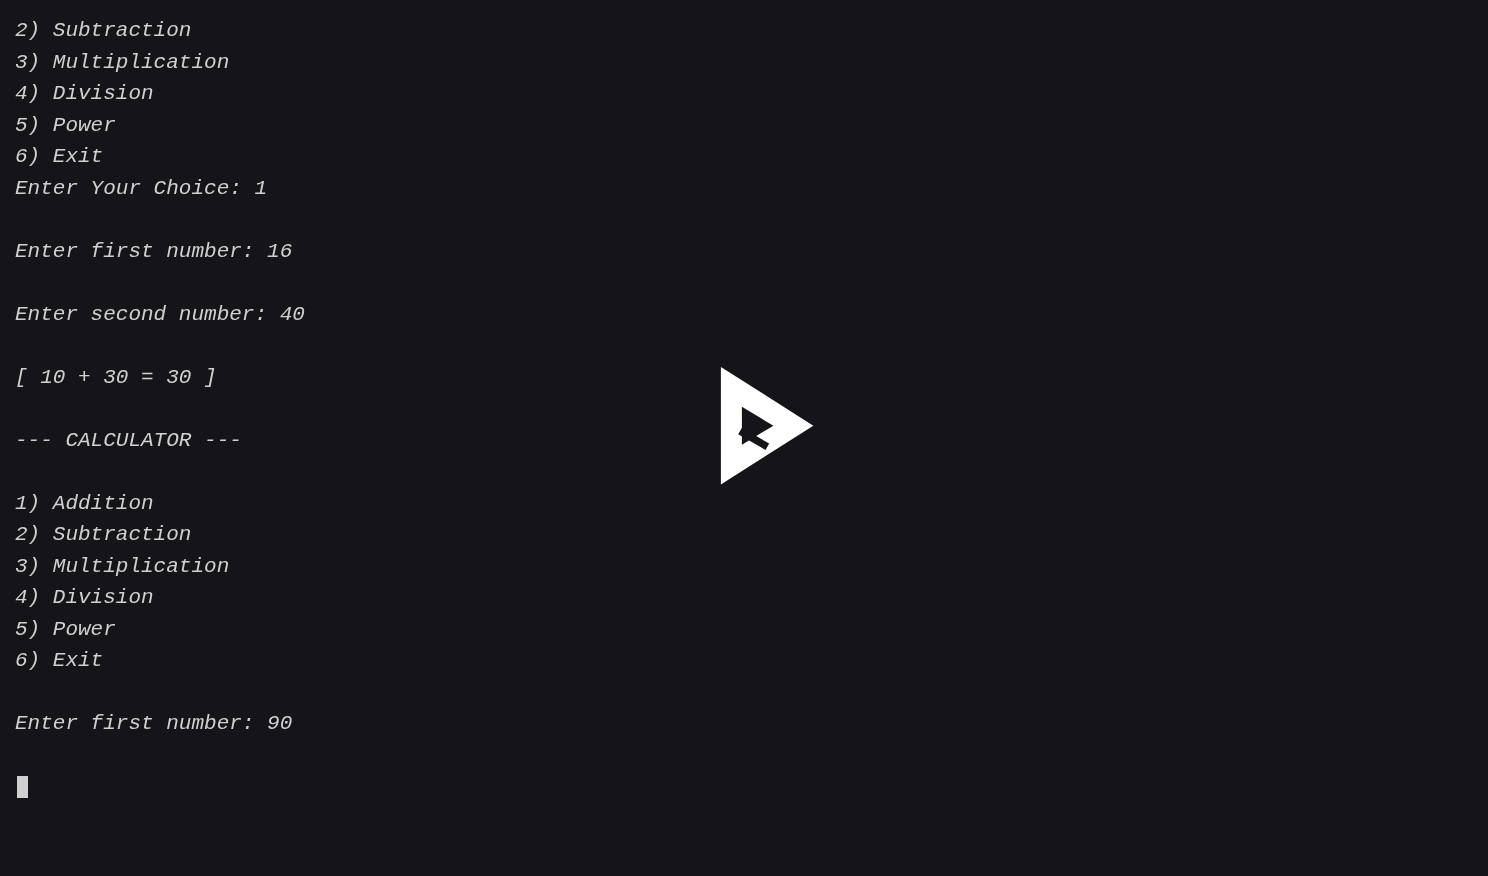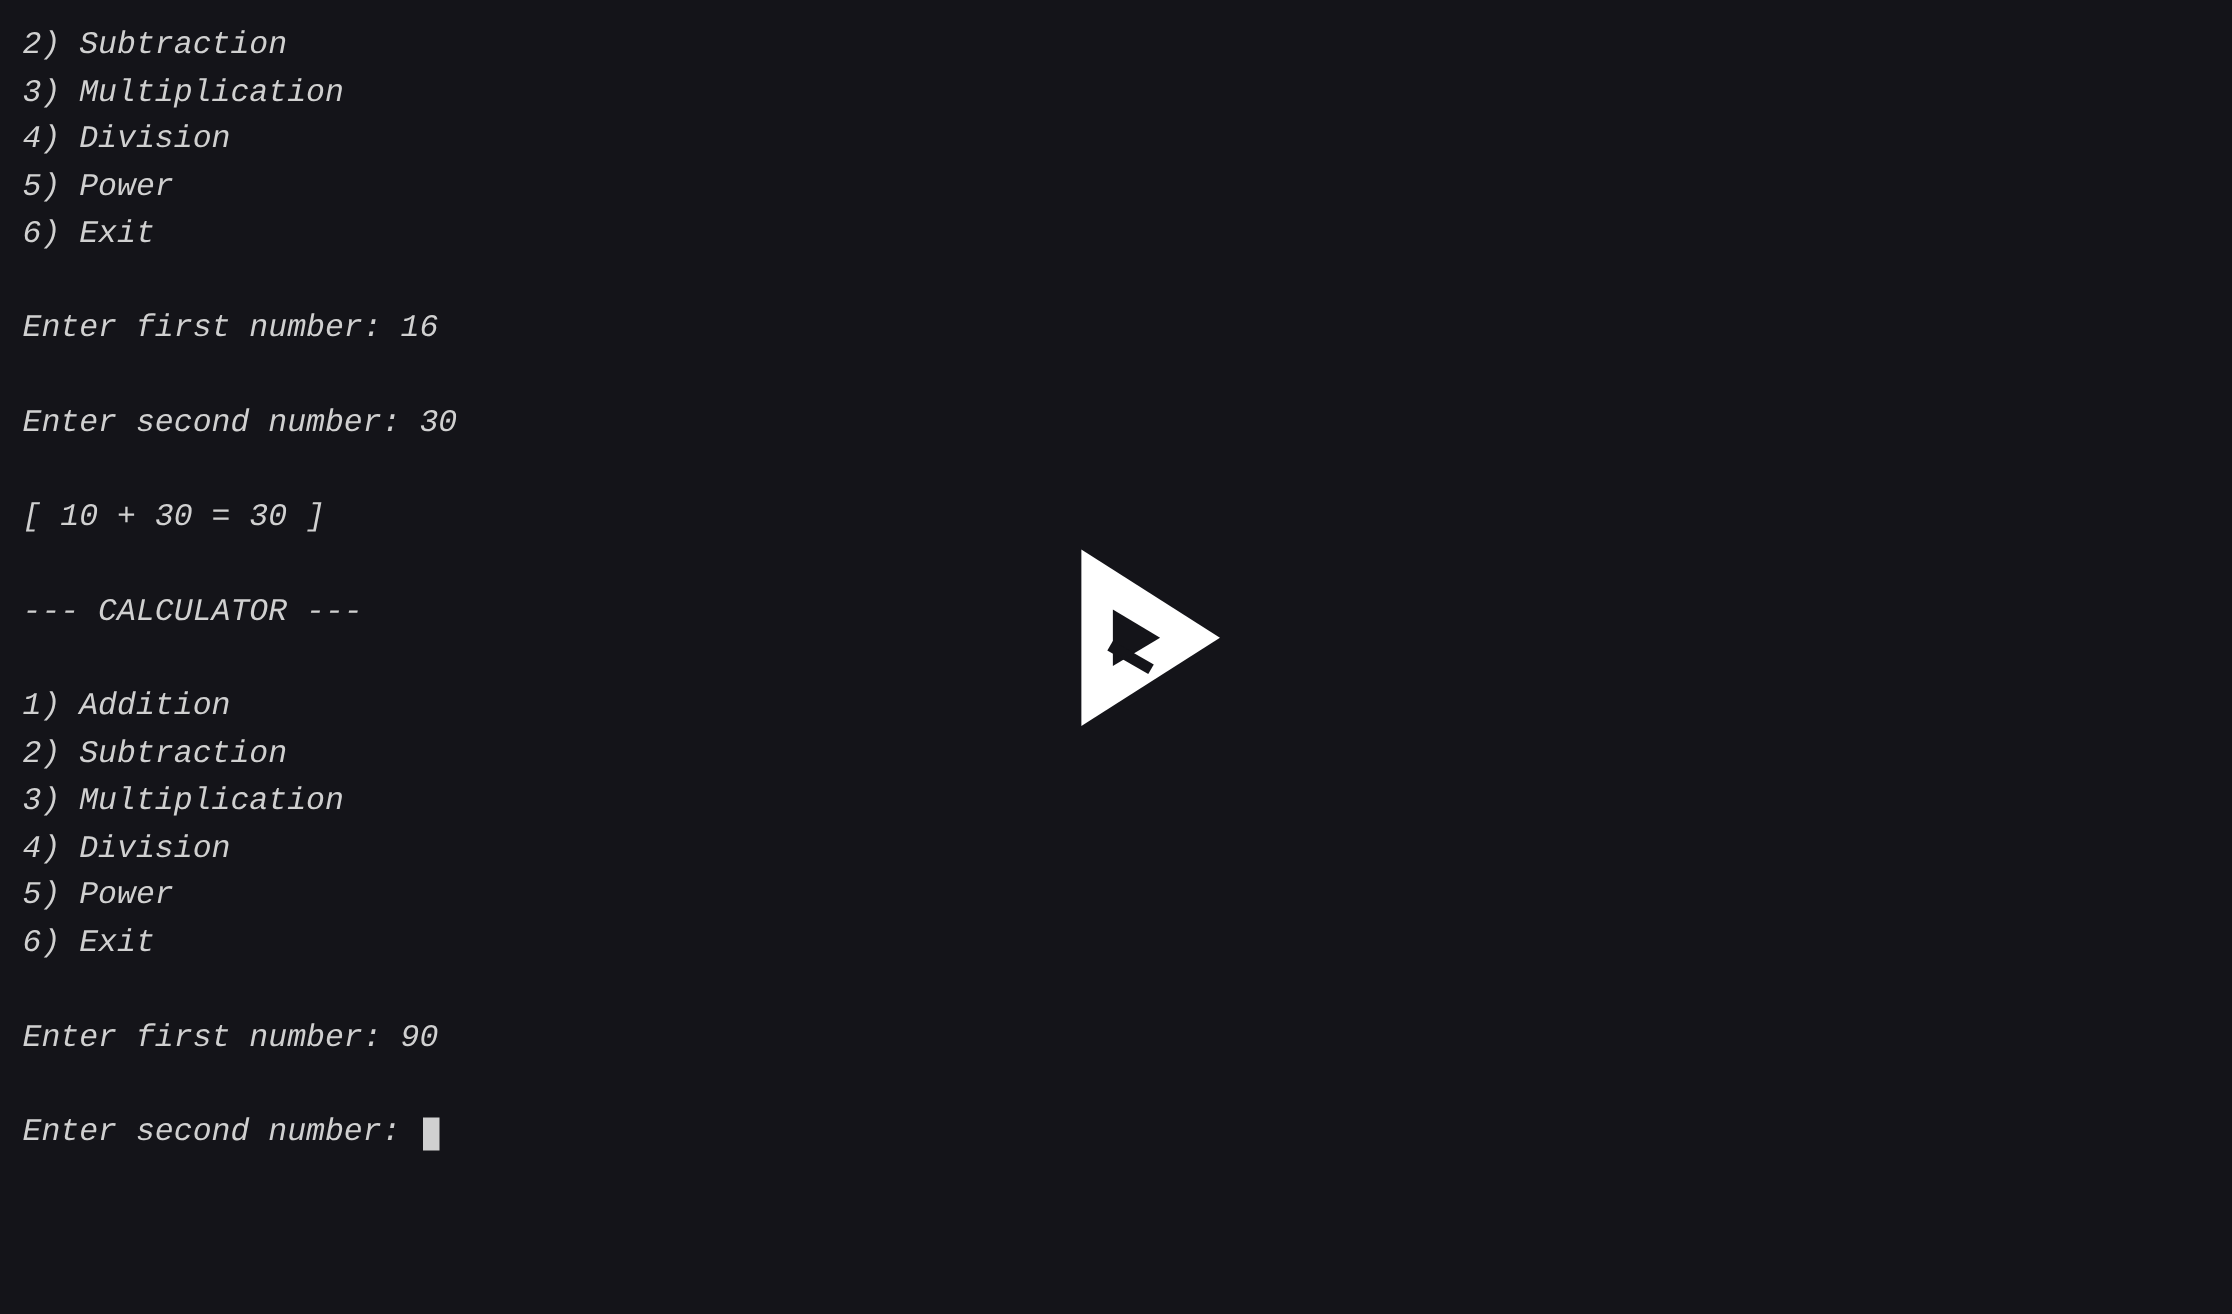--- a/index.html
+++ b/index.html
@@ -46,39 +46,40 @@
   </style>
 </head>
 <body>
 
 <div>
   <div class="terminal-line">2) Subtraction</div>
   <div class="terminal-line">3) Multiplication</div>
   <div class="terminal-line">4) Division</div>
   <div class="terminal-line">5) Power</div>
   <div class="terminal-line">6) Exit</div>
+  <div class="terminal-line">Enter Your Choice: 1</div>
   <div class="terminal-line">&nbsp;</div>
   <div class="terminal-line">Enter first number: 16</div>
   <div class="terminal-line">&nbsp;</div>
-  <div class="terminal-line">Enter second number: 30</div>
+  <div class="terminal-line">Enter second number: 40</div>
   <div class="terminal-line">&nbsp;</div>
   <div class="terminal-line">[ 10 + 30 = 30 ]</div>
   <div class="terminal-line">&nbsp;</div>
   <div class="terminal-line">--- CALCULATOR ---</div>
   <div class="terminal-line">&nbsp;</div>
   <div class="terminal-line">1) Addition</div>
   <div class="terminal-line">2) Subtraction</div>
   <div class="terminal-line">3) Multiplication</div>
   <div class="terminal-line">4) Division</div>
   <div class="terminal-line">5) Power</div>
   <div class="terminal-line">6) Exit</div>
   <div class="terminal-line">&nbsp;</div>
   <div class="terminal-line">Enter first number: 90</div>
   <div class="terminal-line">&nbsp;</div>
-  <div class="terminal-line"><span>Enter second number: </span><span class="cursor"></span></div>
+  <div class="terminal-line"><span class="cursor"></span></div>
 </div>
 
 <div class="play-overlay">
   <svg viewBox="0 0 100 120">
     <path d="M 8 4 L 96 60 L 8 116 Z" fill="#ffffff"></path>
     <path d="M 28 42 L 58 60 L 28 78 Z" fill="#141419"></path>
     <rect x="28" y="62" width="30" height="7" fill="#141419" transform="rotate(30 28 62)"></rect>
   </svg>
 </div>
 

